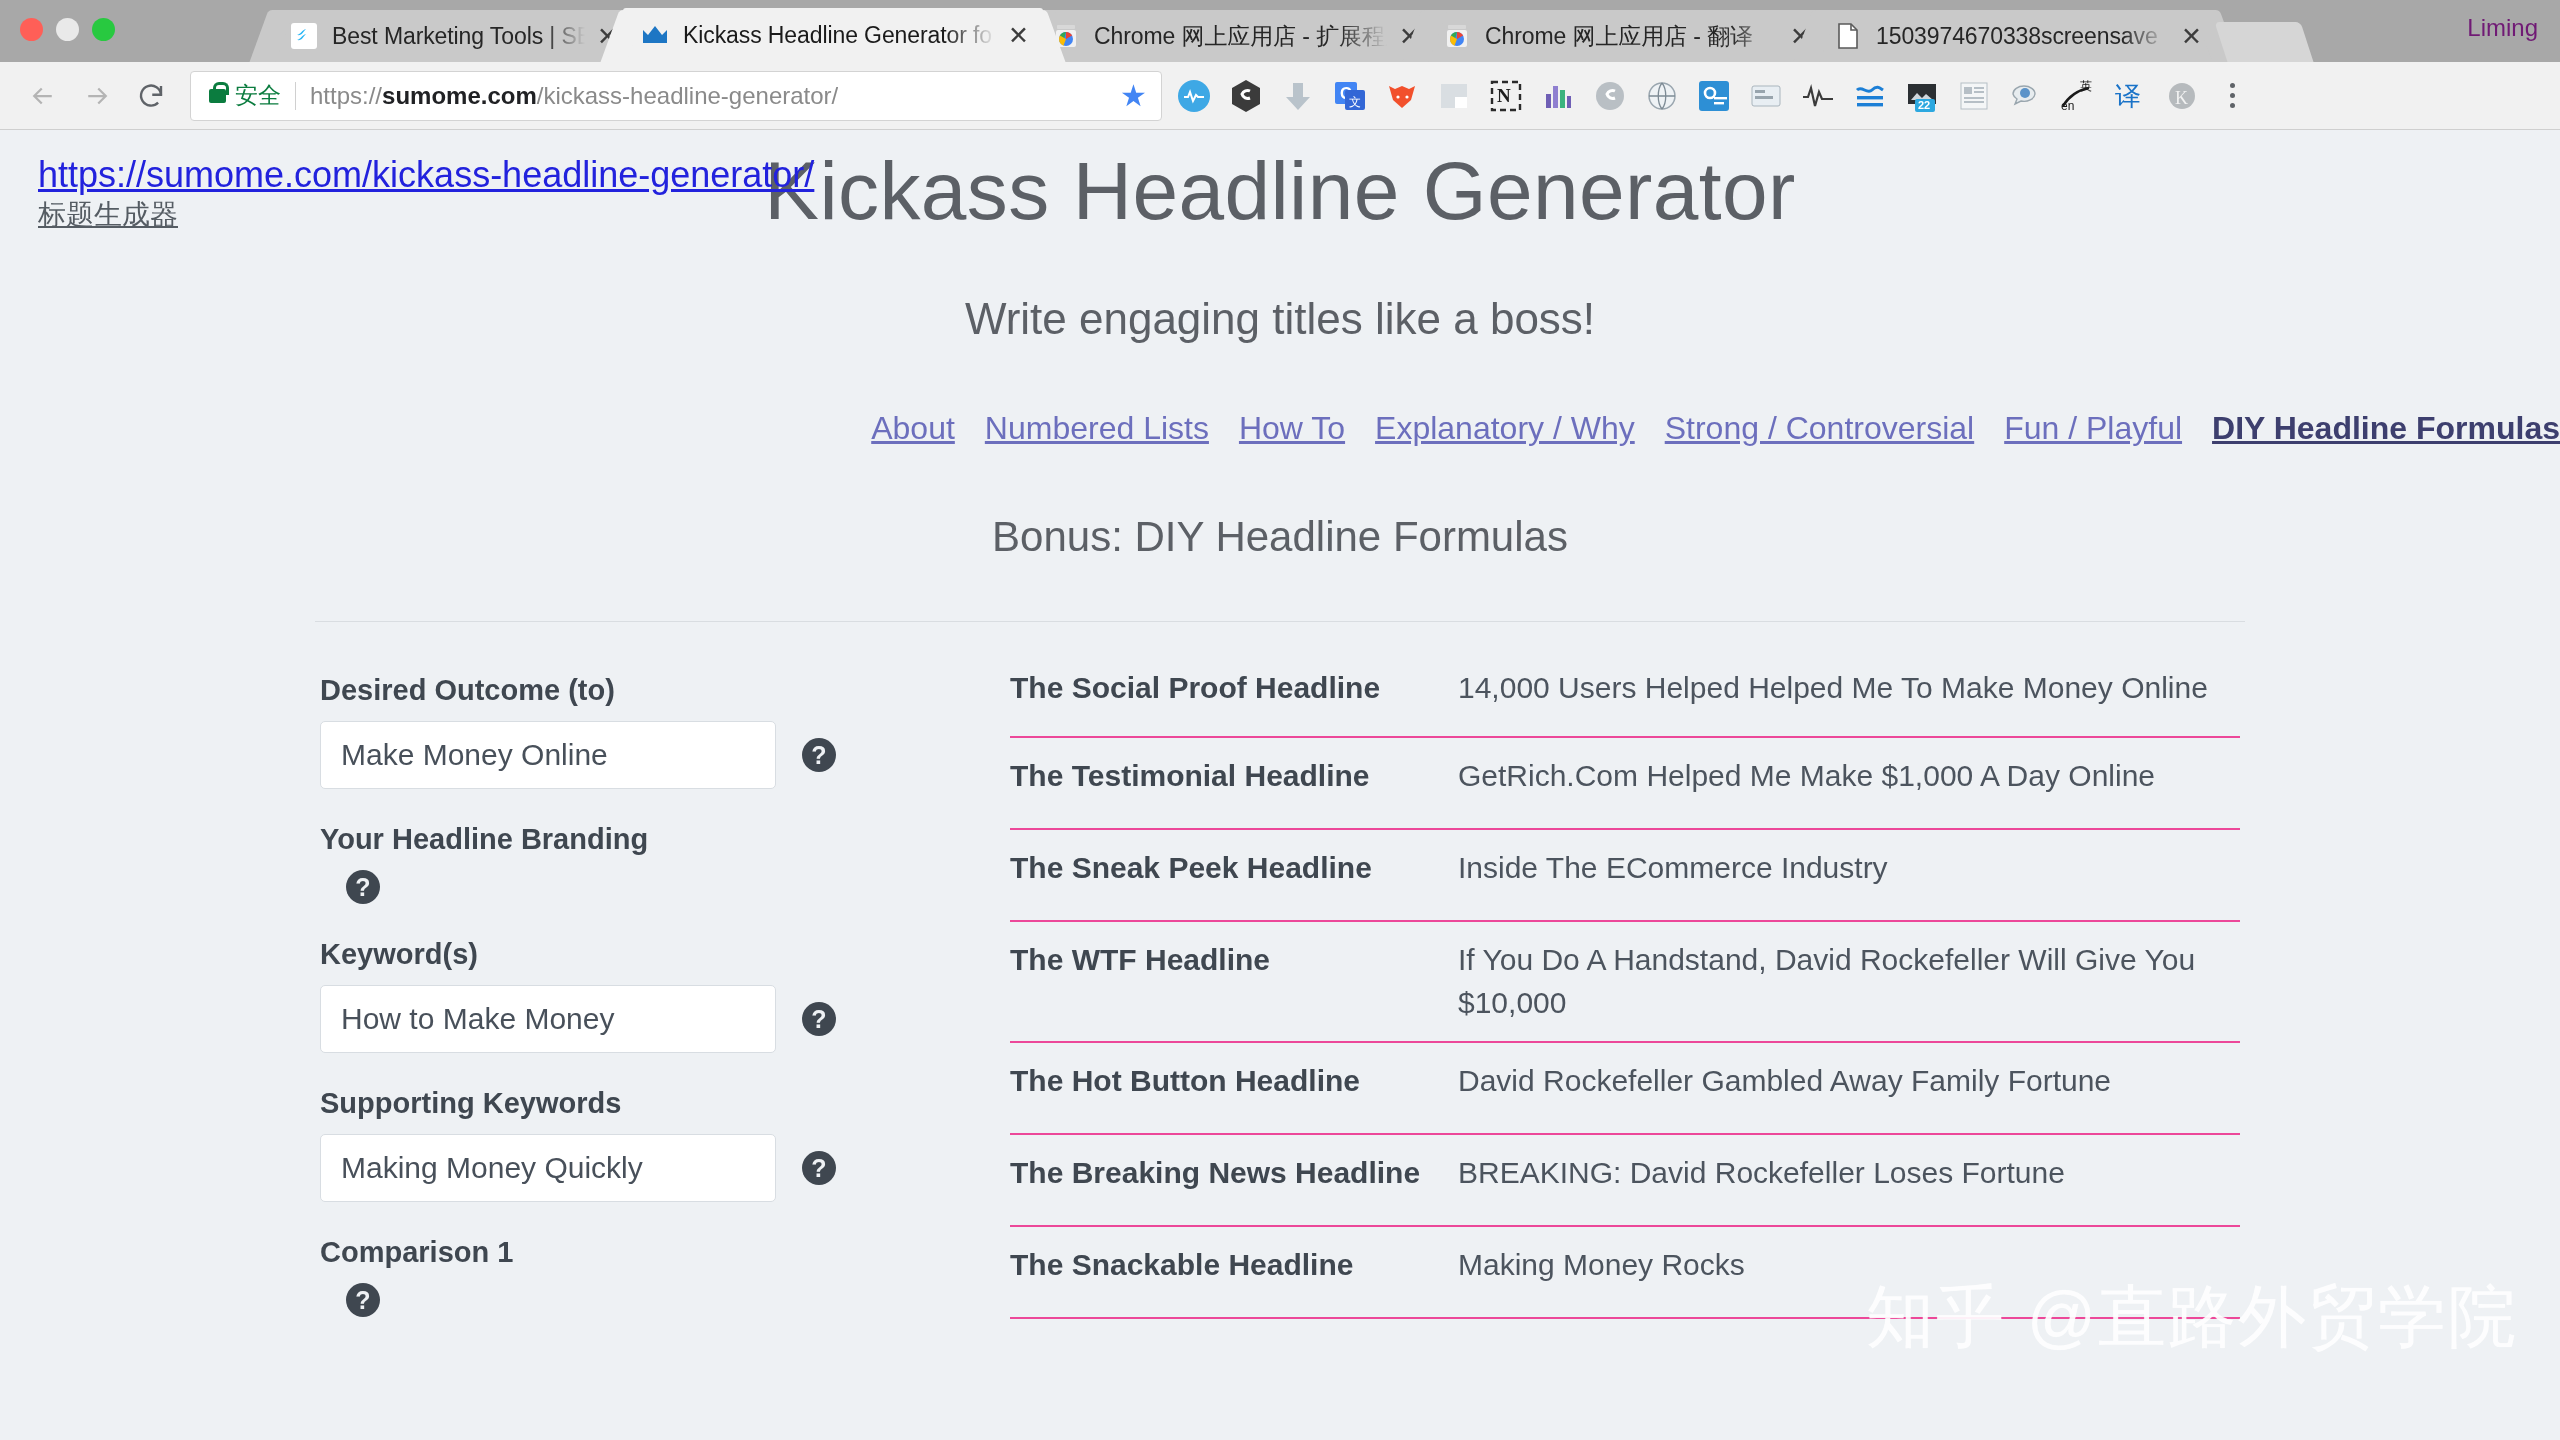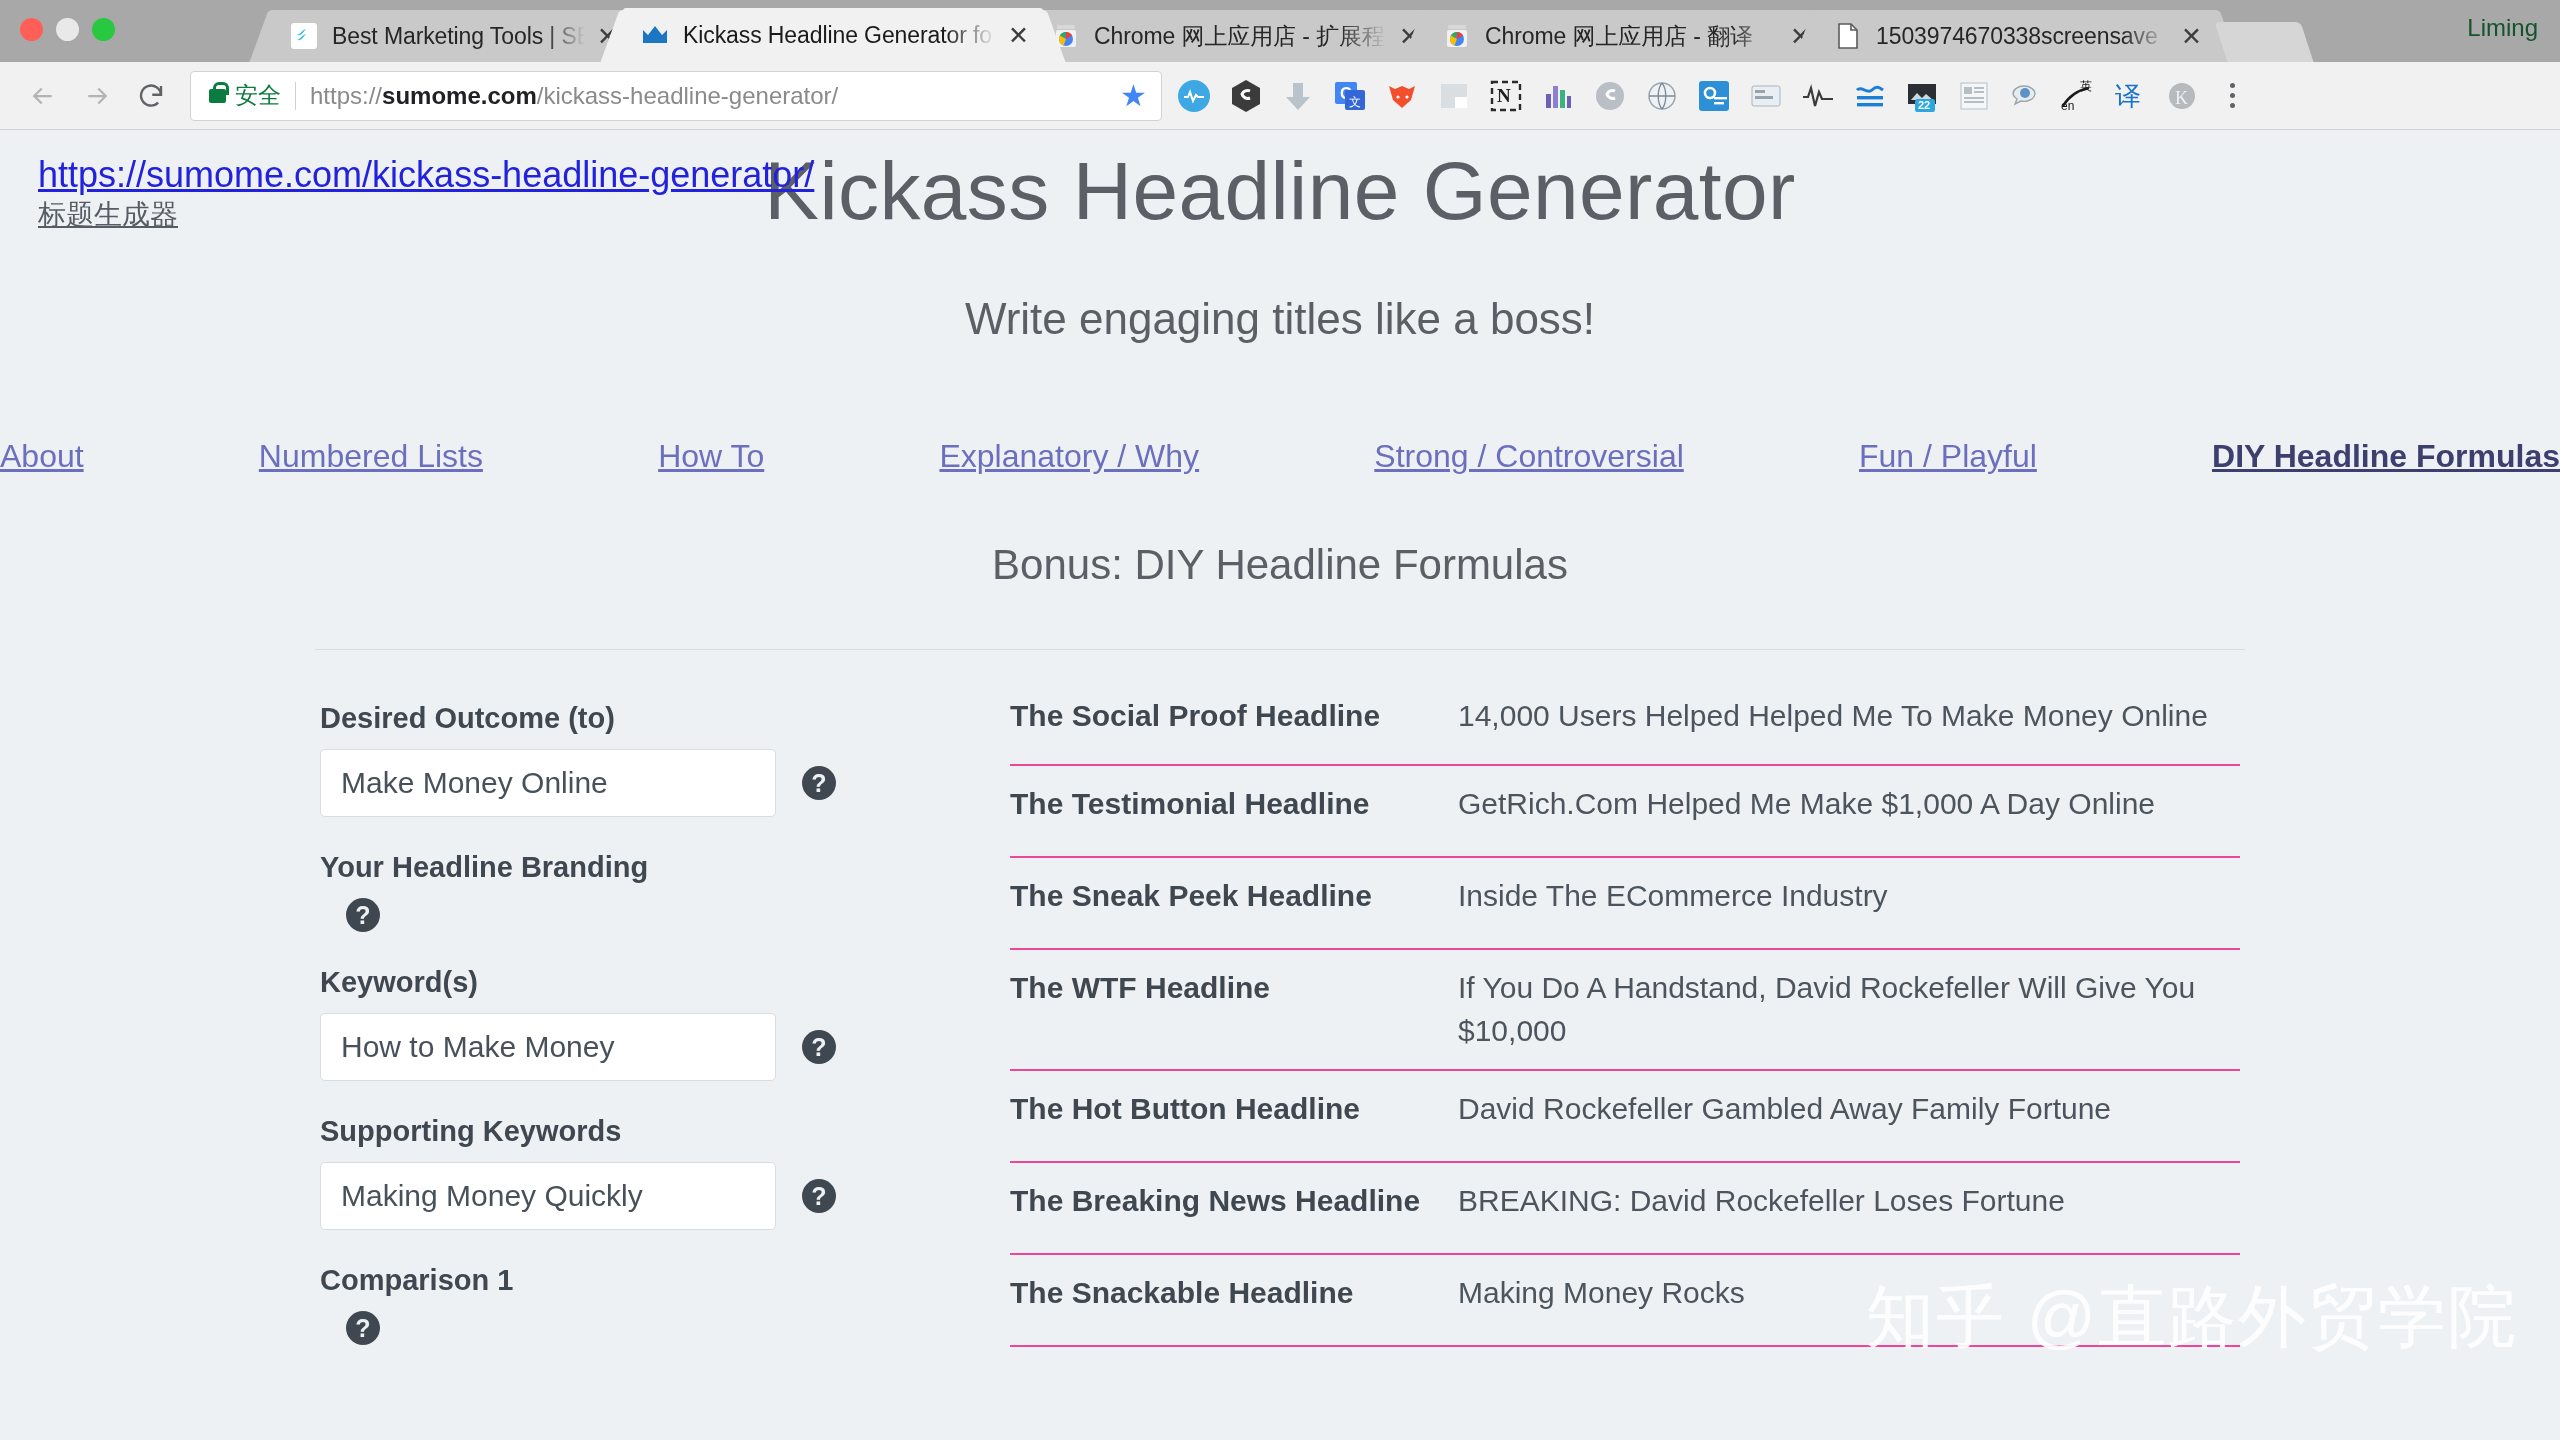--- a/index.html
+++ b/index.html
@@ -90,21 +90,21 @@
 
   .newtab-stub {
     width: 86px; height: 40px;
     background: #d6d6d6;
     margin-left: 14px;
     border-top-left-radius: 5px; border-top-right-radius: 5px;
     transform: skewX(18deg);
   }
   .profile-name {
     position: absolute; right: 22px; top: 14px;
-    font-size: 24px; color: #14532d;
+    font-size: 24px; color: #701a75;
   }
 
   
   .toolbar {
     height: 68px;
     background: #f1f1f1;
     display: flex; align-items: center;
     padding: 0 14px 0 16px;
     border-bottom: 1px solid #cfcfcf;
   }
@@ -195,22 +195,22 @@
     letter-spacing: 0.4px;
     line-height: 1.15;
   }
   .hero .tagline {
     font-size: 44px;
     font-weight: 300;
     color: #5c6066;
     margin-top: 56px;
   }
   .nav-links {
-    margin-top: 94px;
-    display: flex; justify-content: space-between; gap: 30px;
+    margin-top: 66px;
+    display: flex; justify-content: flex-end; gap: 30px;
     font-size: 32px;
   }
   .nav-links a {
     color: #6c6fbd; text-decoration: underline;
     font-weight: 400;
   }
   .nav-links a.current { color: #3d3f6e; font-weight: bold; }
 
   .section-title {
     text-align: center;

